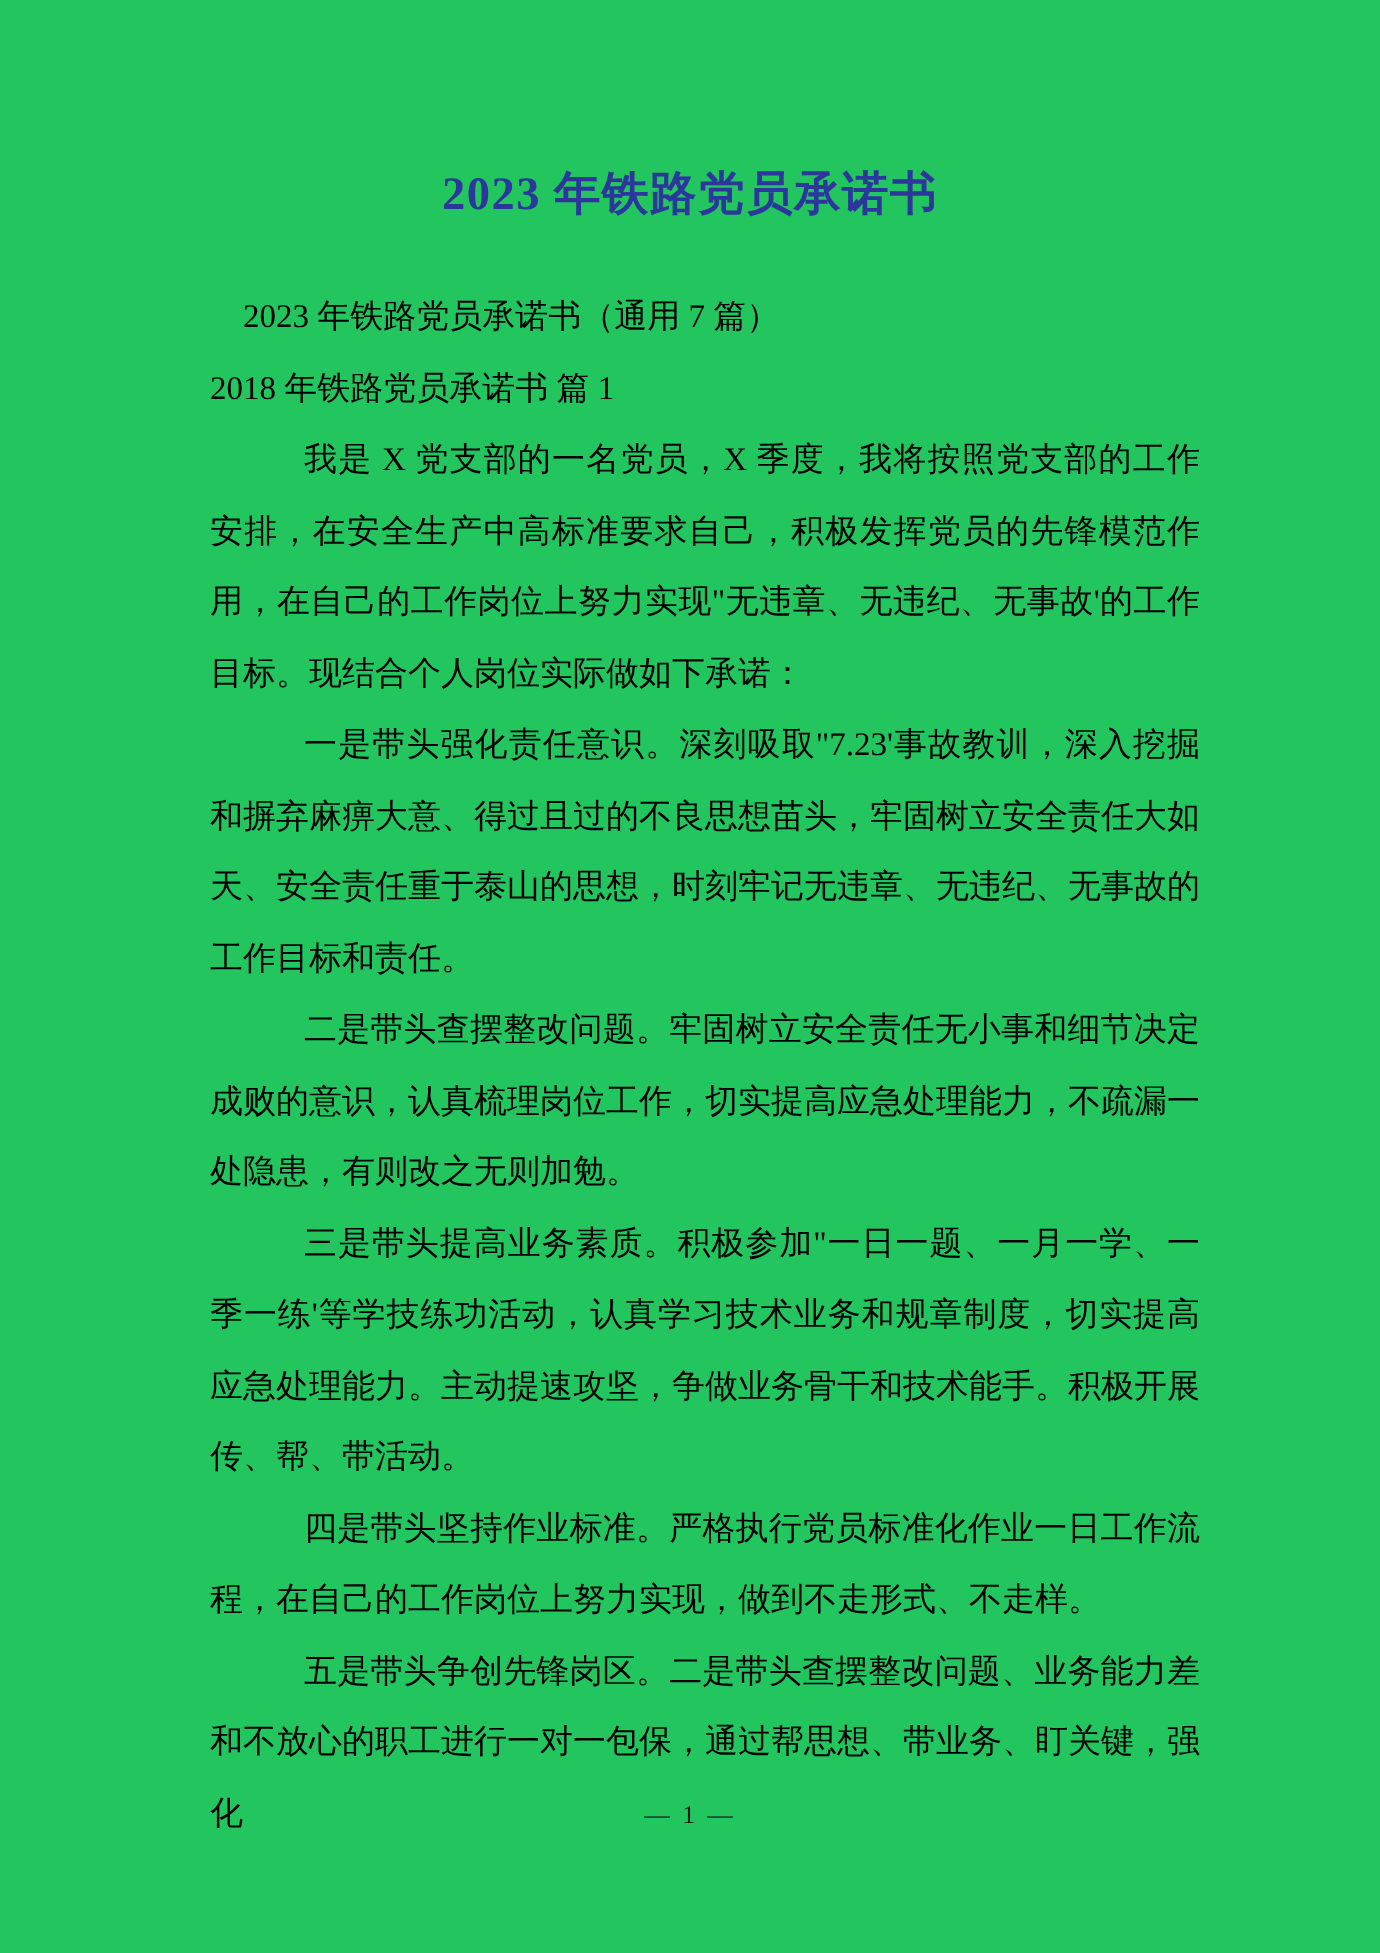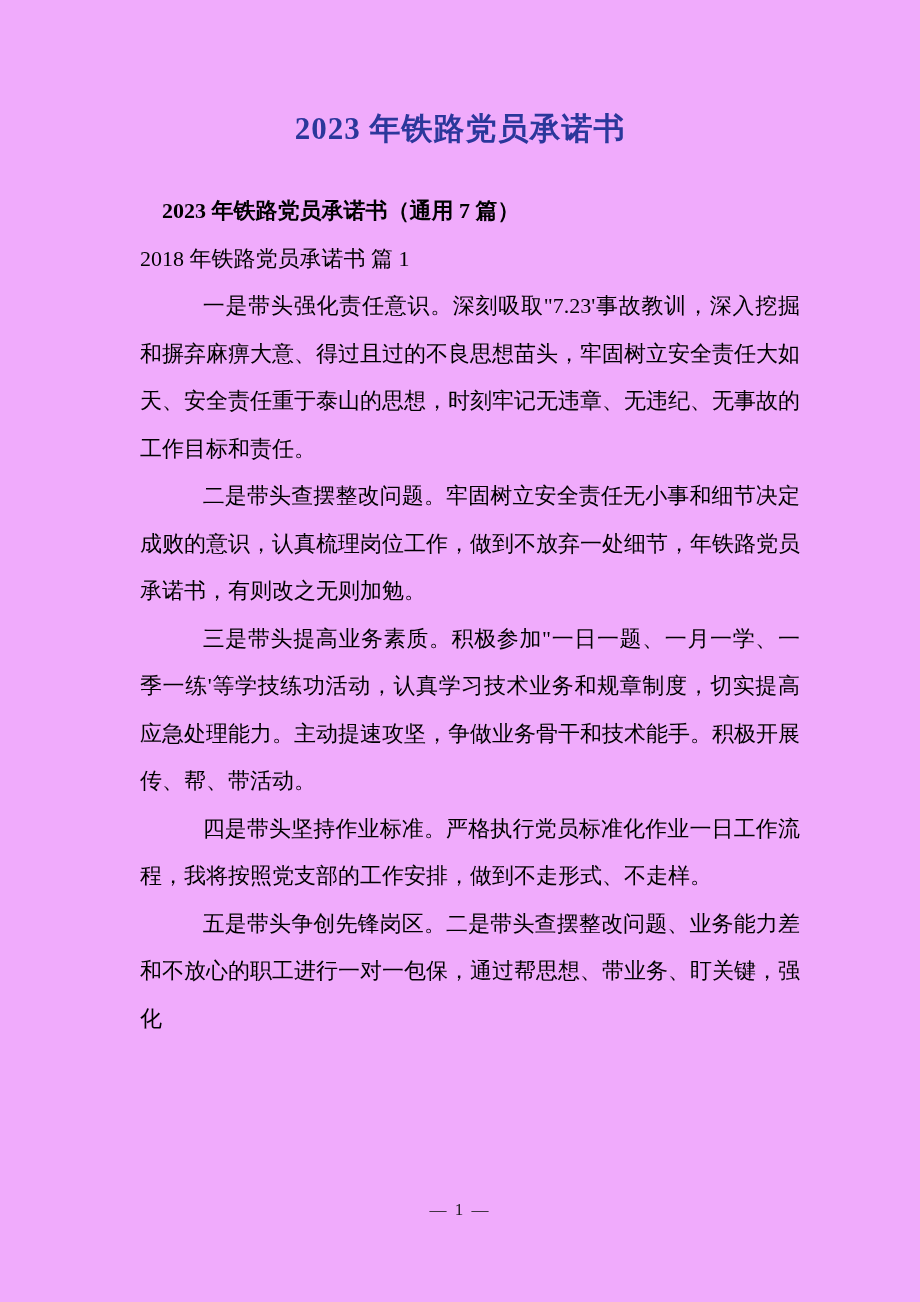--- a/index.html
+++ b/index.html
@@ -31,21 +31,20 @@
     margin: 36px 120px 0 140px; 
     font-size: 22px;
     line-height: 47.5px;
   }
   .content p {
     margin: 0;
     padding: 0;
   }
   .subtitle {
     text-indent: 1em;
-    font-weight: bold;
   }
   .section-heading {
     text-indent: 0;
   }
   .para {
     text-indent: 2.85em;
     text-align: justify;
     text-justify: inter-ideograph;
   }
   .page-number {
@@ -55,38 +54,39 @@
     width: 100%;
     text-align: center;
     font-size: 17px;
     color: #1a1a1a;
     letter-spacing: 2px;
   }
 </style>
 </head>
 <body>
 
-<div class="page" style="background: #f0abfc;">
+<div class="page" style="background: #22c55e;">
 
   <h1 class="doc-title" style="color: rgb(43, 55, 155);">2023 年铁路党员承诺书</h1>
 
   <div class="content">
 
     <p class="subtitle">2023 年铁路党员承诺书（通用 7 篇）</p>
 
     <p class="section-heading">2018 年铁路党员承诺书 篇 1</p>
 
+    <p class="para">我是 X 党支部的一名党员，X 季度，我将按照党支部的工作安排，在安全生产中高标准要求自己，积极发挥党员的先锋模范作用，在自己的工作岗位上努力实现"无违章、无违纪、无事故'的工作目标。现结合个人岗位实际做如下承诺：</p>
 
     <p class="para">一是带头强化责任意识。深刻吸取"7.23'事故教训，深入挖掘和摒弃麻痹大意、得过且过的不良思想苗头，牢固树立安全责任大如天、安全责任重于泰山的思想，时刻牢记无违章、无违纪、无事故的工作目标和责任。</p>
 
-    <p class="para">二是带头查摆整改问题。牢固树立安全责任无小事和细节决定成败的意识，认真梳理岗位工作，做到不放弃一处细节，年铁路党员承诺书，有则改之无则加勉。</p>
+    <p class="para">二是带头查摆整改问题。牢固树立安全责任无小事和细节决定成败的意识，认真梳理岗位工作，切实提高应急处理能力，不疏漏一处隐患，有则改之无则加勉。</p>
 
     <p class="para">三是带头提高业务素质。积极参加"一日一题、一月一学、一季一练'等学技练功活动，认真学习技术业务和规章制度，切实提高应急处理能力。主动提速攻坚，争做业务骨干和技术能手。积极开展传、帮、带活动。</p>
 
-    <p class="para">四是带头坚持作业标准。严格执行党员标准化作业一日工作流程，我将按照党支部的工作安排，做到不走形式、不走样。</p>
+    <p class="para">四是带头坚持作业标准。严格执行党员标准化作业一日工作流程，在自己的工作岗位上努力实现，做到不走形式、不走样。</p>
 
     <p class="para">五是带头争创先锋岗区。二是带头查摆整改问题、业务能力差和不放心的职工进行一对一包保，通过帮思想、带业务、盯关键，强化</p>
 
   </div>
 
   <div class="page-number">— 1 —</div>
 
 </div>
 
 </body></html>

